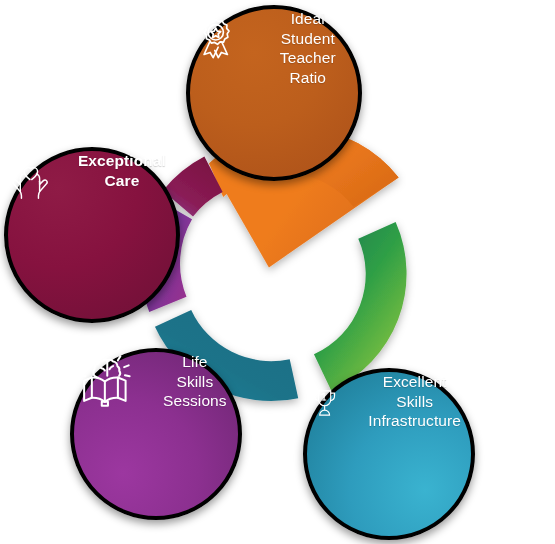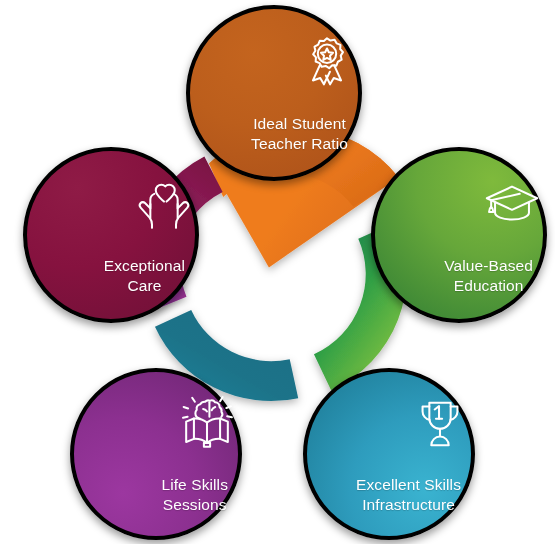--- a/index.html
+++ b/index.html
@@ -23,22 +23,22 @@
     top: 0;
     width: 555px;
     height: 544px;
   }
   .node {
     position: absolute;
     border-radius: 50%;
     box-sizing: border-box;
     border: 4px solid #000000;
     display: flex;
-    flex-direction: column;
-    align-items: flex-end;
+    flex-direction: row;
+    align-items: flex-start;
     justify-content: center;
     color: #ffffff;
     text-align: center;
     box-shadow: 0 4px 9px rgba(0,0,0,0.40);
     gap: 16px;
   }
   .node .icon-wrap {
     width: 62px;
     height: 62px;
     display: flex;
@@ -67,26 +67,27 @@
   }
   #node-right {
     left: 371px; top: 147px; width: 176px; height: 176px;
     background: radial-gradient(circle at 70% 18%, #7fba3c 0%, #66a73a 42%, #2f7d34 100%);
   }
   #node-bottom-right {
     left: 303px; top: 368px; width: 172px; height: 172px;
     background: radial-gradient(circle at 72% 72%, #3ab3d0 0%, #2e9cbd 45%, #1b7791 100%);
   }
   #node-bottom-left {
-    left: 70px; top: 368px; width: 172px; height: 172px;
+    left: 70px; top: 348px; width: 172px; height: 172px;
     background: radial-gradient(circle at 30% 74%, #9c37a0 0%, #8c3090 45%, #6b2570 100%);
   }
   #node-left {
-    left: 23px; top: 147px; width: 176px; height: 176px;
+    left: 4px; top: 147px; width: 176px; height: 176px;
     background: radial-gradient(circle at 30% 22%, #8f1b46 0%, #86123f 45%, #6d1036 100%);
+    font-weight: bold;
   }
 </style>
 </head>
 <body>
 
 <div id="infographic">
 
   <svg id="ring-svg" viewBox="0 0 555 544" aria-hidden="true">
     <defs>
       <linearGradient id="gradOrange" x1="0" y1="0" x2="1" y2="0.55">
@@ -165,33 +166,20 @@
         <circle cx="32" cy="22.5" r="9.5"></circle>
         <path d="M32 17 l1.9 3.9 4.3.6-3.1 3 .7 4.3-3.8-2-3.8 2 .7-4.3-3.1-3 4.3-.6z"></path>
         <path d="M24.5 34.5 l-7 15.5 7.5-2.5 3.8 6.5 6.2-13"></path>
         <path d="M39.5 34.5 l7 15.5-7.5-2.5-3.8 6.5-4.4-9"></path>
       </svg>
     </span>
     <span class="node-label">Ideal Student
 Teacher Ratio</span>
   </div>
 
-  <div class="node" id="node-right">
-    <span class="icon-wrap">
-      <svg viewBox="0 0 64 64" fill="none" stroke="#ffffff" stroke-width="2.1" stroke-linecap="round" stroke-linejoin="round">
-        <path d="M32 13 L58 25 L32 37 L6 25 Z"></path>
-        <path d="M14.5 29.5 V40 c0 4 8 7 17.5 7 s17.5-3 17.5-7 V29.5"></path>
-        <path d="M10.5 27 L40 20.5"></path>
-        <path d="M10.5 27 v7"></path>
-        <path d="M10.5 34 c-1.6 1.2-2.2 3.2-2.2 5.2 h4.4 c0-2-.6-4-2.2-5.2z"></path>
-      </svg>
-    </span>
-    <span class="node-label">Value-Based
-Education</span>
-  </div>
 
   <div class="node" id="node-bottom-right">
     <span class="icon-wrap">
       <svg viewBox="0 0 64 64" fill="none" stroke="#ffffff" stroke-width="2.1" stroke-linecap="round" stroke-linejoin="round">
         <path d="M21 10 h22 v16 c0 6.1-4.9 11-11 11 s-11-4.9-11-11 Z"></path>
         <path d="M21 14 h-7 v5 c0 4.4 3.1 8 7 8.6"></path>
         <path d="M43 14 h7 v5 c0 4.4-3.1 8-7 8.6"></path>
         <path d="M26.5 17 L31 13.6 v13"></path>
         <path d="M27.8 26.6 h6.4"></path>
         <path d="M32 37 v7"></path>

